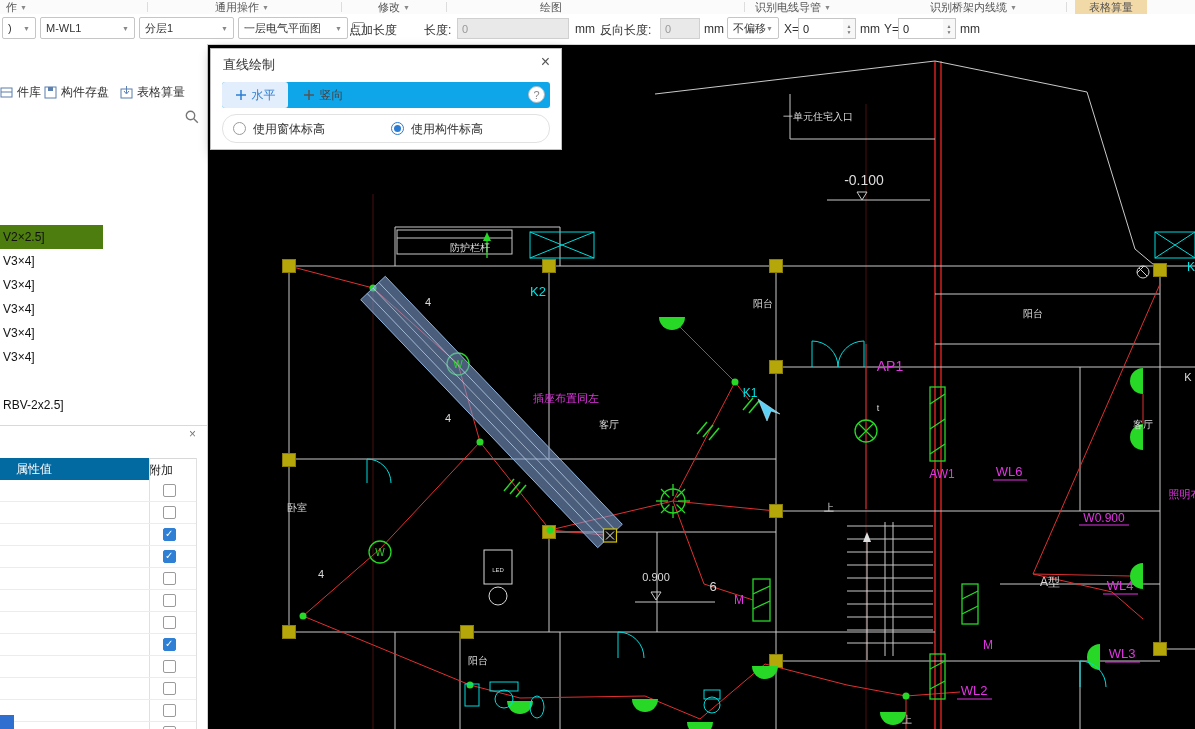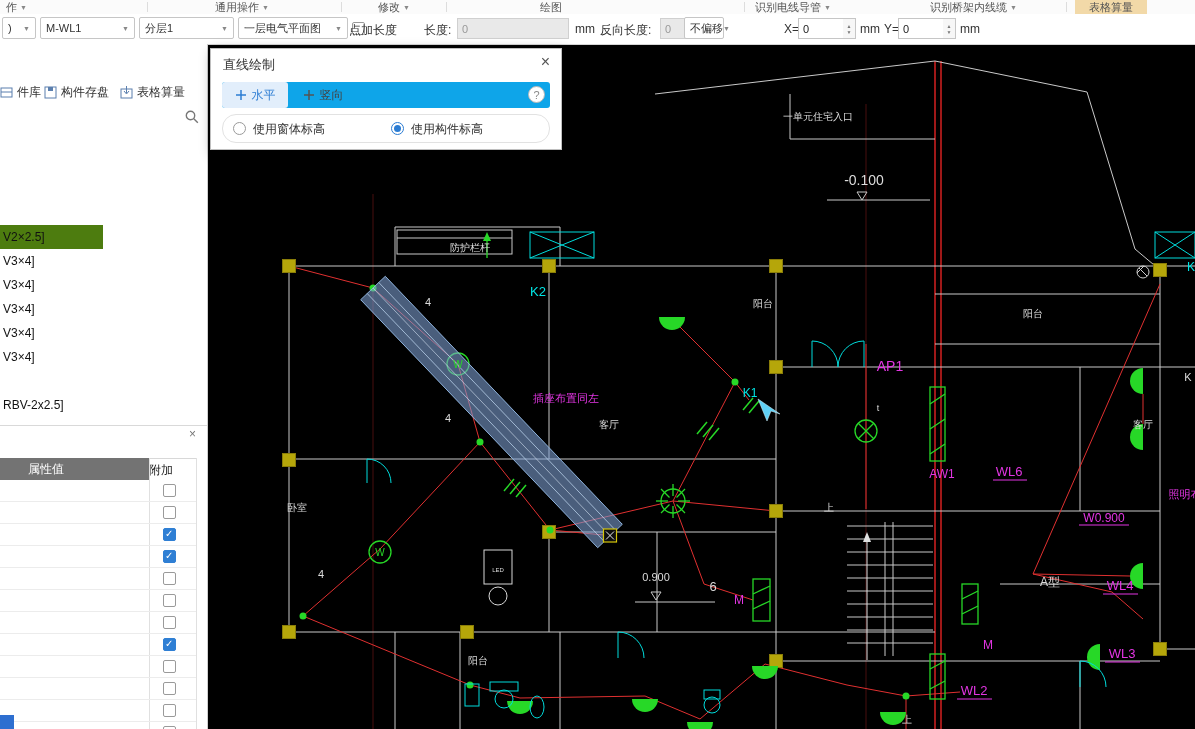--- a/index.html
+++ b/index.html
@@ -28,22 +28,22 @@
   .cb.checked{background:#2f7fd4;border-color:#2f7fd4}
   .cb.checked::after{content:"✓";color:#fff;font-size:10px;position:absolute;left:1px;top:-1px}
   
   #leftpanel{position:absolute;left:0;top:44px;width:207px;height:685px;background:#fff;
              border-right:1px solid #cfcfcf;font-size:12px}
   .pbtn{position:absolute;top:36px;height:24px;display:flex;align-items:center;gap:4px;color:#333;white-space:nowrap}
   .listitem{position:absolute;left:0;width:100px;height:24px;line-height:24px;padding-left:3px;color:#111;white-space:nowrap}
   .sel{background:#4d7c0f}
   .pdivider{position:absolute;left:0;top:381px;width:207px;height:1px;background:#d9d9d9}
   .pclose{position:absolute;left:189px;top:383px;font-size:12px;color:#777}
-  .thead1{position:absolute;left:0;top:414px;width:149px;height:22px;background:#737373;color:#fff;
-          line-height:22px;padding-left:28px;box-sizing:border-box;font-size:12px}
+  .thead1{position:absolute;left:0;top:414px;width:149px;height:22px;background:#0369a1;color:#fff;
+          line-height:22px;padding-left:16px;box-sizing:border-box;font-size:12px}
   .thead2{position:absolute;left:149px;top:414px;width:47px;height:22px;line-height:22px;text-align:left;
           color:#222;border-top:1px solid #d8d8d8;box-sizing:border-box;font-size:12px}
   .trow{position:absolute;left:0;width:196px;height:22px;border-bottom:1px solid #ececec;box-sizing:border-box}
   .gridv{position:absolute;top:414px;width:1px;height:271px;background:#e0e0e0}
   
   #dialog{position:absolute;left:210px;top:48px;width:350px;height:100px;background:#fff;
           border:1px solid #bfbfbf;box-shadow:3px 4px 12px rgba(0,0,0,.45);z-index:20;font-size:12px}
   .dtitle{position:absolute;left:12px;top:7px;font-size:13px;color:#333}
   .dclose{position:absolute;right:11px;top:4px;font-size:16px;color:#555}
   .dstrip{position:absolute;left:11px;top:33px;width:328px;height:26px;background:#0ea5e9;border-radius:3px}
@@ -402,21 +402,21 @@
         <span class="caret">▼</span>
       </div>
     <span class="cb" style="left:352px;top:8px"></span>
     <span class="tlabel" style="left:349px">点加长度</span>
     <span class="tlabel" style="left:424px">长度:</span>
     <input class="tinput gray" style="left: 457px; width: 112px;" readonly="" value="0">
     <span class="tlabel" style="left:575px">mm</span>
     <span class="tlabel" style="left:600px">反向长度:</span>
     <input class="tinput gray" style="left: 660px; width: 40px;" readonly="" value="0">
     <span class="tlabel" style="left:704px">mm</span>
-    <div class="combo" style="left:684px;width:40px">
+    <div class="combo" style="left:727px;width:52px">
         <span>不偏移</span>
         <span class="caret">▼</span>
       </div>
     <span class="tlabel" style="left:784px">X=</span>
     <input class="tinput spin" style="left: 798px; width: 46px;" readonly="" value="0">
     <span class="spinner" style="left:843px">
         <span>▲</span>
         <span>▼</span>
       </span>
     <span class="tlabel" style="left:860px">mm</span>

